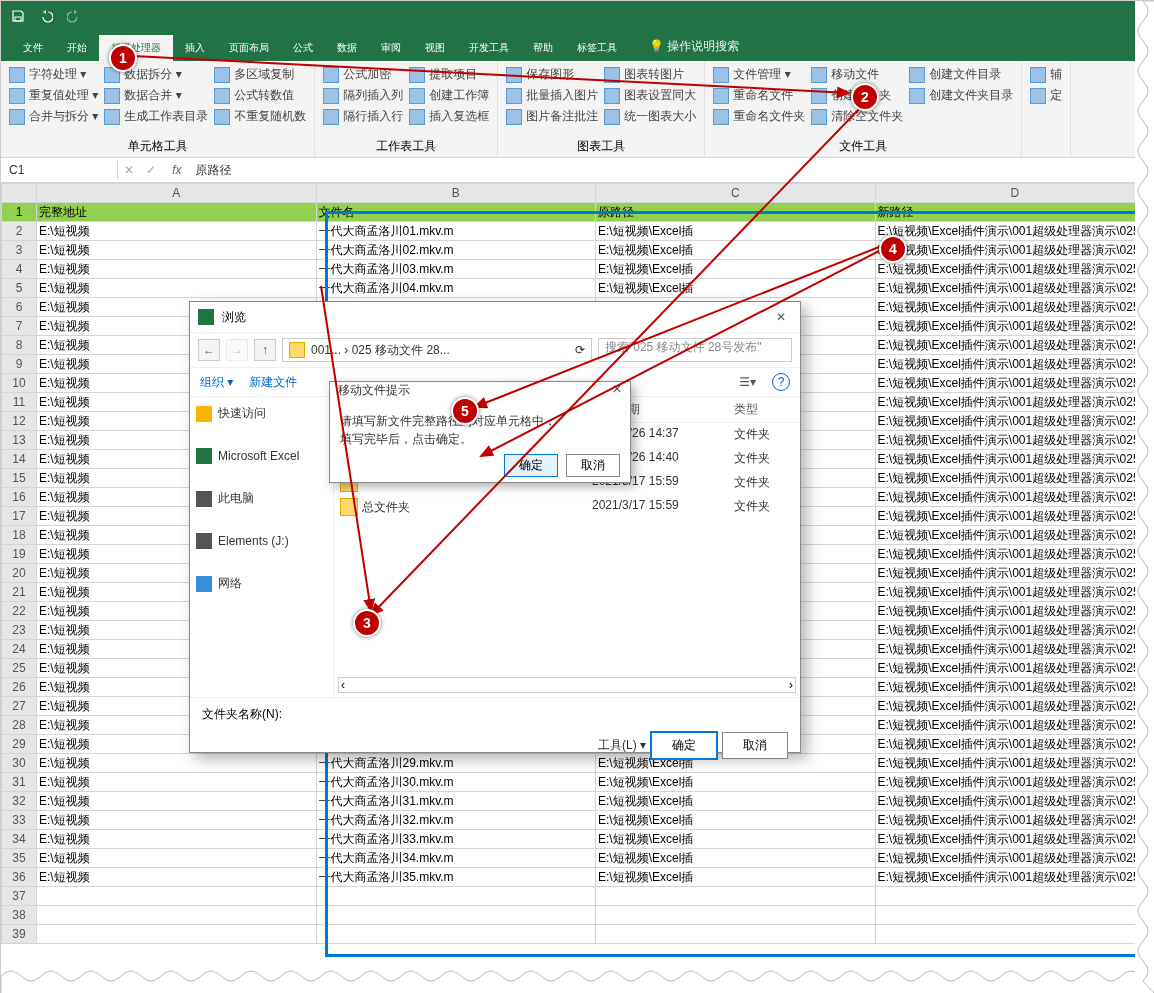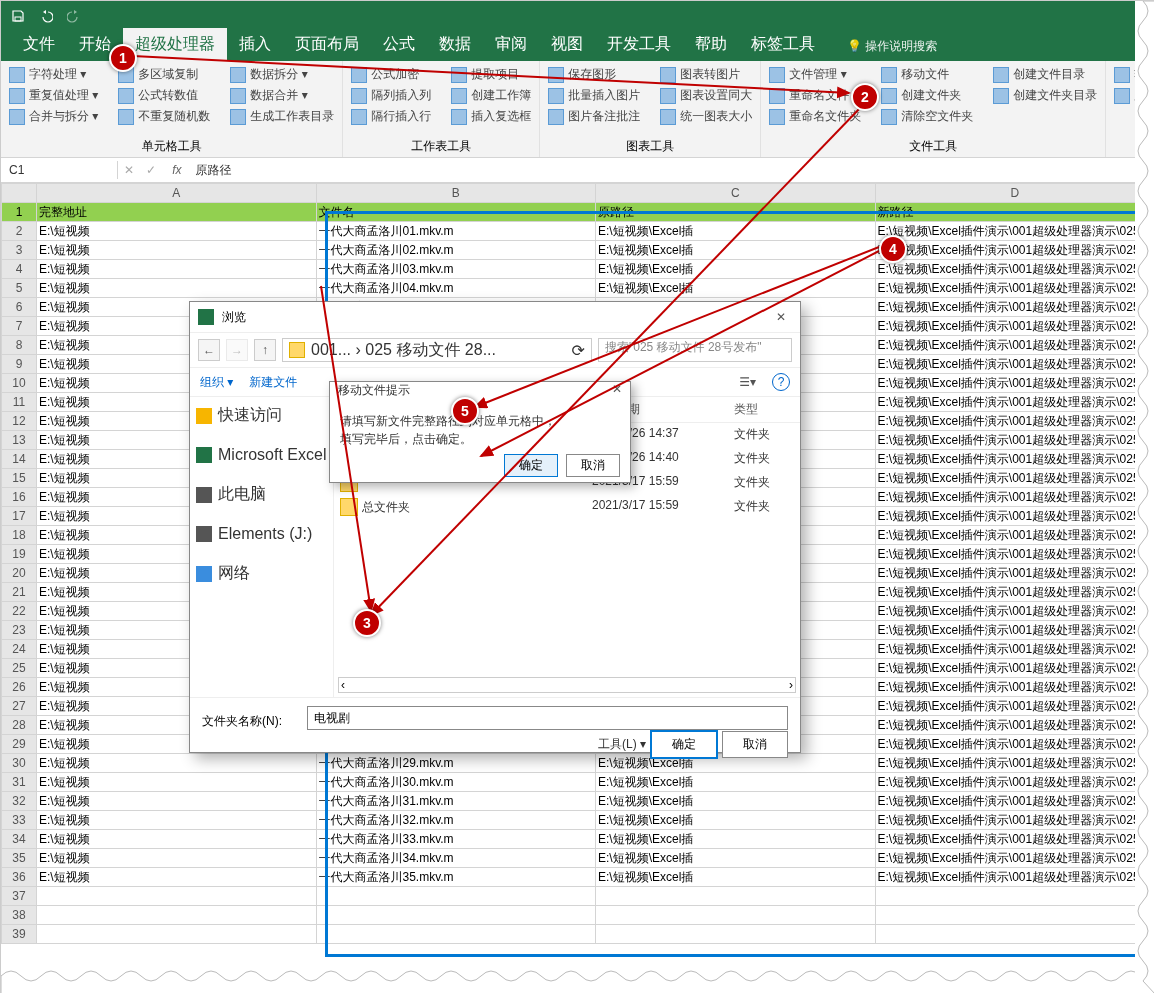--- a/index.html
+++ b/index.html
@@ -1,25 +1,25 @@
 <!DOCTYPE html>
 <html><head>
 <meta charset="utf-8">
 <style>
 html,body{margin:0;padding:0;font-family:"Microsoft YaHei","Segoe UI",sans-serif;font-size:12px;background:#fff;user-select:none}
 .app{width:1154px;height:993px;position:relative;overflow:hidden;border:1px solid #ccc}
 .titlebar{height:30px;background:#217346;display:flex;align-items:center;padding:0 8px}
 .titlebar .tb-icon{width:18px;height:18px;margin-right:10px;display:flex;align-items:center;justify-content:center;color:#fff}
 .menubar{height:30px;background:#217346;display:flex;align-items:flex-end;padding-left:10px;color:#fff}
-.menubar .tab{padding:6px 12px;cursor:pointer;font-size:16px}
+.menubar .tab{padding:6px 12px;cursor:pointer;font-size:10px}
 .menubar .tab.active{background:#f3f3f3;color:#217346}
 .menubar .lamp{margin-left:10px;padding:6px 10px;opacity:.9}
 .ribbon{height:96px;background:#f3f3f3;border-bottom:1px solid #d4d4d4;display:flex}
 .ribbon .group{border-right:1px solid #e1e1e1;padding:4px 6px 0;display:flex;flex-direction:column;justify-content:space-between}
-.ribbon .row3{display:flex;gap:16px}
+.ribbon .row3{display:flex;gap:2px}
 .ribbon .col{display:flex;flex-direction:column;gap:2px}
 .ribbon .btn{display:flex;align-items:center;gap:4px;padding:1px 2px;white-space:nowrap;color:#444;cursor:pointer;font-size:12px}
 .ribbon .btn .ic{width:16px;height:16px;background:#9cc2e5;border:1px solid #5b9bd5;box-sizing:border-box}
 .ribbon .grplabel{text-align:center;color:#000000;font-size:12px;padding:2px 0}
 .fbar{height:24px;border-bottom:1px solid #d4d4d4;display:flex;align-items:center;background:#fff}
 .fbar .namebox{width:100px;border-right:1px solid #d4d4d4;padding:2px 8px;color:#333}
 .fbar .fx{padding:0 10px;color:#666;font-style:italic}
 .fbar .fval{padding:2px 4px;color:#333}
 .sheet{position:relative}
 .sheet table{border-collapse:collapse;width:100%;table-layout:fixed}
@@ -32,38 +32,38 @@
 .sheet td.colC{width:118px}
 .sheet td.colD{width:700px}
 .bluebox{position:absolute;border:3px solid #0078d4;pointer-events:none}
 .callout{position:absolute;width:24px;height:24px;border-radius:50%;background:#c00000;border:2px solid #fff;color:#fff;display:flex;align-items:center;justify-content:center;font-weight:bold;font-size:14px;box-shadow:0 0 4px rgba(0,0,0,.5);z-index:50}
 .arrow{stroke:#c00000;stroke-width:2;fill:none;marker-end:url(#ah)}
 .browse{position:absolute;left:188px;top:300px;width:610px;height:450px;background:#fff;border:1px solid #888;box-shadow:6px 6px 14px rgba(0,0,0,.3);z-index:20}
 .browse .bt{height:30px;display:flex;align-items:center;padding:0 8px;border-bottom:1px solid #eee}
 .browse .bt .ic{width:16px;height:16px;background:#217346;margin-right:8px}
 .browse .nav{height:34px;display:flex;align-items:center;padding:0 8px;gap:6px;border-bottom:1px solid #eee}
 .browse .nav .arrowbtn{width:20px;height:20px;border:1px solid #ccc;background:#f5f5f5;display:flex;align-items:center;justify-content:center;color:#555}
-.browse .nav .path{flex:1;border:1px solid #ccc;height:22px;display:flex;align-items:center;padding:0 6px;color:#333;font-size:16px}
+.browse .nav .path{flex:1;border:1px solid #ccc;height:22px;display:flex;align-items:center;padding:0 6px;color:#333;font-size:12px}
 .browse .nav .search{width:180px;border:1px solid #ccc;height:22px;padding:0 6px;color:#888}
 .browse .toolbar{height:28px;display:flex;align-items:center;padding:0 10px;gap:16px;color:#0066cc;border-bottom:1px solid #eee}
 .browse .body{display:flex;height:300px}
-.browse .side{width:150px;border-right:1px solid #eee;padding:8px 6px;display:flex;flex-direction:column;gap:20px;font-size:16px}
+.browse .side{width:150px;border-right:1px solid #eee;padding:8px 6px;display:flex;flex-direction:column;gap:26px;font-size:12px}
 .browse .side .item{display:flex;align-items:center;gap:6px;color:#333;cursor:pointer}
 .browse .side .ic{width:16px;height:16px}
 .browse .files{flex:1;position:relative}
 .browse .files .fh{display:flex;border-bottom:1px solid #eee;color:#555;font-size:12px}
 .browse .files .fh div{padding:4px 6px}
 .browse .files .frow{display:flex;font-size:12px;color:#333}
 .browse .files .frow div{padding:3px 6px}
 .browse .files .fname{width:240px;display:flex;align-items:center;gap:4px}
 .browse .files .fdate{width:130px}
 .browse .files .ftype{width:60px}
 .browse .files .fic{width:16px;height:16px;background:#ffd86b;border:1px solid #e0b000}
 .browse .foot{padding:8px 12px;border-top:1px solid #eee}
-.browse .foot .frow2{display:flex;align-items:flex-end;gap:25px;}
+.browse .foot .frow2{display:flex;align-items:center;gap:16px;margin-bottom:8px}
 .browse .foot input{flex:1;border:1px solid #888;height:22px;padding:0 6px;font-size:12px}
 .browse .foot .btns{display:flex;justify-content:flex-end;gap:4px;align-items:center}
 .browse .foot .btn2{border:1px solid #888;padding:4px 20px;background:#fff;cursor:pointer;font-size:12px}
 .browse .foot .btn2.primary{border:2px solid #0078d4}
 .msgbox{position:absolute;left:328px;top:380px;width:300px;height:100px;background:#fff;border:1px solid #888;box-shadow:4px 4px 10px rgba(0,0,0,.3);z-index:30}
 .msgbox .mt{height:24px;display:flex;align-items:flex-start;justify-content:space-between;padding:0 8px;font-size:12px;color:#333}
 .msgbox .mt .x{cursor:pointer;color:#555}
 .msgbox .mb{padding:6px 10px;font-size:12px;color:#333;line-height:1.5}
 .msgbox .mf{display:flex;justify-content:flex-end;gap:8px;padding:0 10px}
 .msgbox .mf .b{border:1px solid #888;padding:2px 14px;font-size:12px;background:#fff;cursor:pointer}
@@ -127,43 +127,43 @@
               <span>重复值处理 ▾</span>
             </div>
             <div class="btn">
               <span class="ic"></span>
               <span>合并与拆分 ▾</span>
             </div>
           </div>
           <div class="col">
             <div class="btn">
               <span class="ic"></span>
+              <span>数据拆分 ▾</span>
+            </div>
+            <div class="btn">
+              <span class="ic"></span>
+              <span>数据合并 ▾</span>
+            </div>
+            <div class="btn">
+              <span class="ic"></span>
+              <span>生成工作表目录</span>
+            </div>
+          </div>
+          <div class="col">
+            <div class="btn">
+              <span class="ic"></span>
               <span>多区域复制</span>
             </div>
             <div class="btn">
               <span class="ic"></span>
               <span>公式转数值</span>
             </div>
             <div class="btn">
               <span class="ic"></span>
               <span>不重复随机数</span>
-            </div>
-          </div>
-          <div class="col">
-            <div class="btn">
-              <span class="ic"></span>
-              <span>数据拆分 ▾</span>
-            </div>
-            <div class="btn">
-              <span class="ic"></span>
-              <span>数据合并 ▾</span>
-            </div>
-            <div class="btn">
-              <span class="ic"></span>
-              <span>生成工作表目录</span>
             </div>
           </div>
         </div>
         <div class="grplabel">单元格工具</div>
       </div>
       <div class="group">
         <div class="row3">
           <div class="col">
             <div class="btn">
               <span class="ic"></span>
@@ -673,21 +673,20 @@
         <div style="position:absolute;bottom:4px;left:4px;right:4px;height:14px;border:1px solid #ccc;display:flex">
             <span style="margin:auto 4px auto 2px">‹</span>
             <span style="flex:1"></span>
             <span style="margin:auto 2px auto 4px">›</span>
           </div>
       </div>
     </div>
     <div class="foot">
       <div class="frow2">
         <span>文件夹名称(N):</span>
-        <input value="电视剧" style="">
       </div>
       <div class="btns">
         <span style="color:#333">工具(L) ▾</span>
         <span class="btn2 primary">确定</span>
         <span class="btn2">取消</span>
       </div>
     </div>
   </div>
 
   <div class="msgbox">

